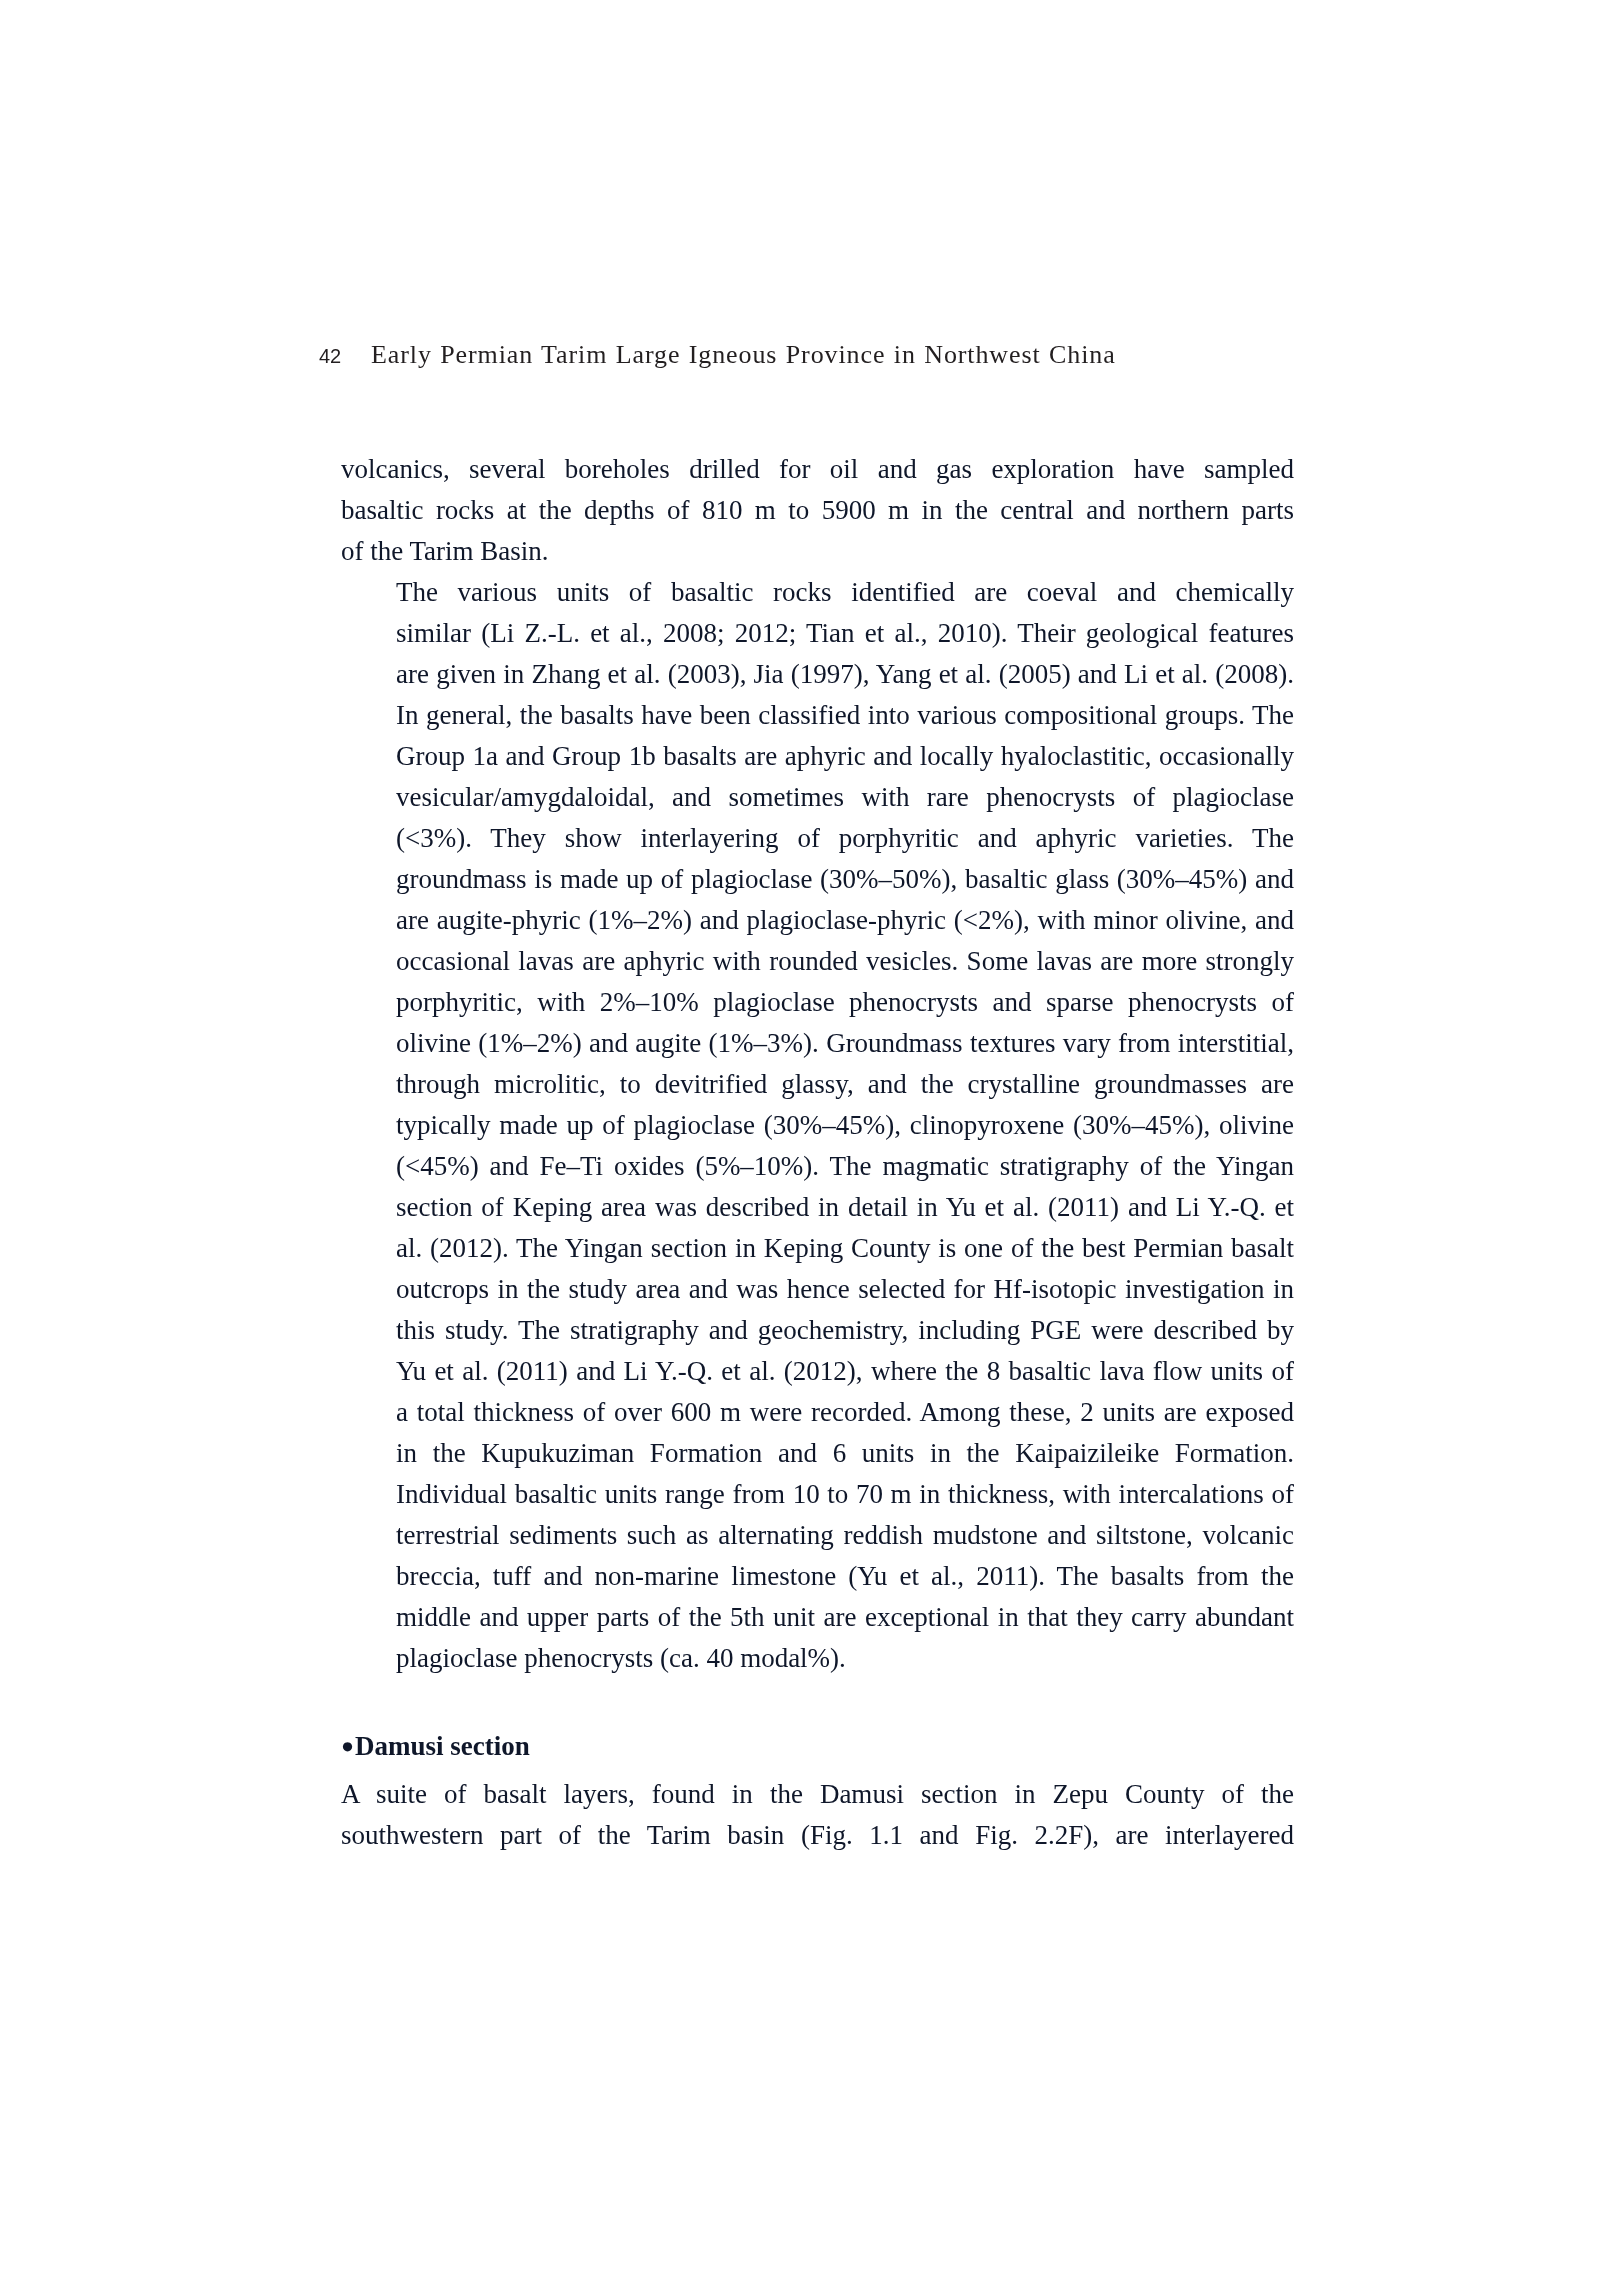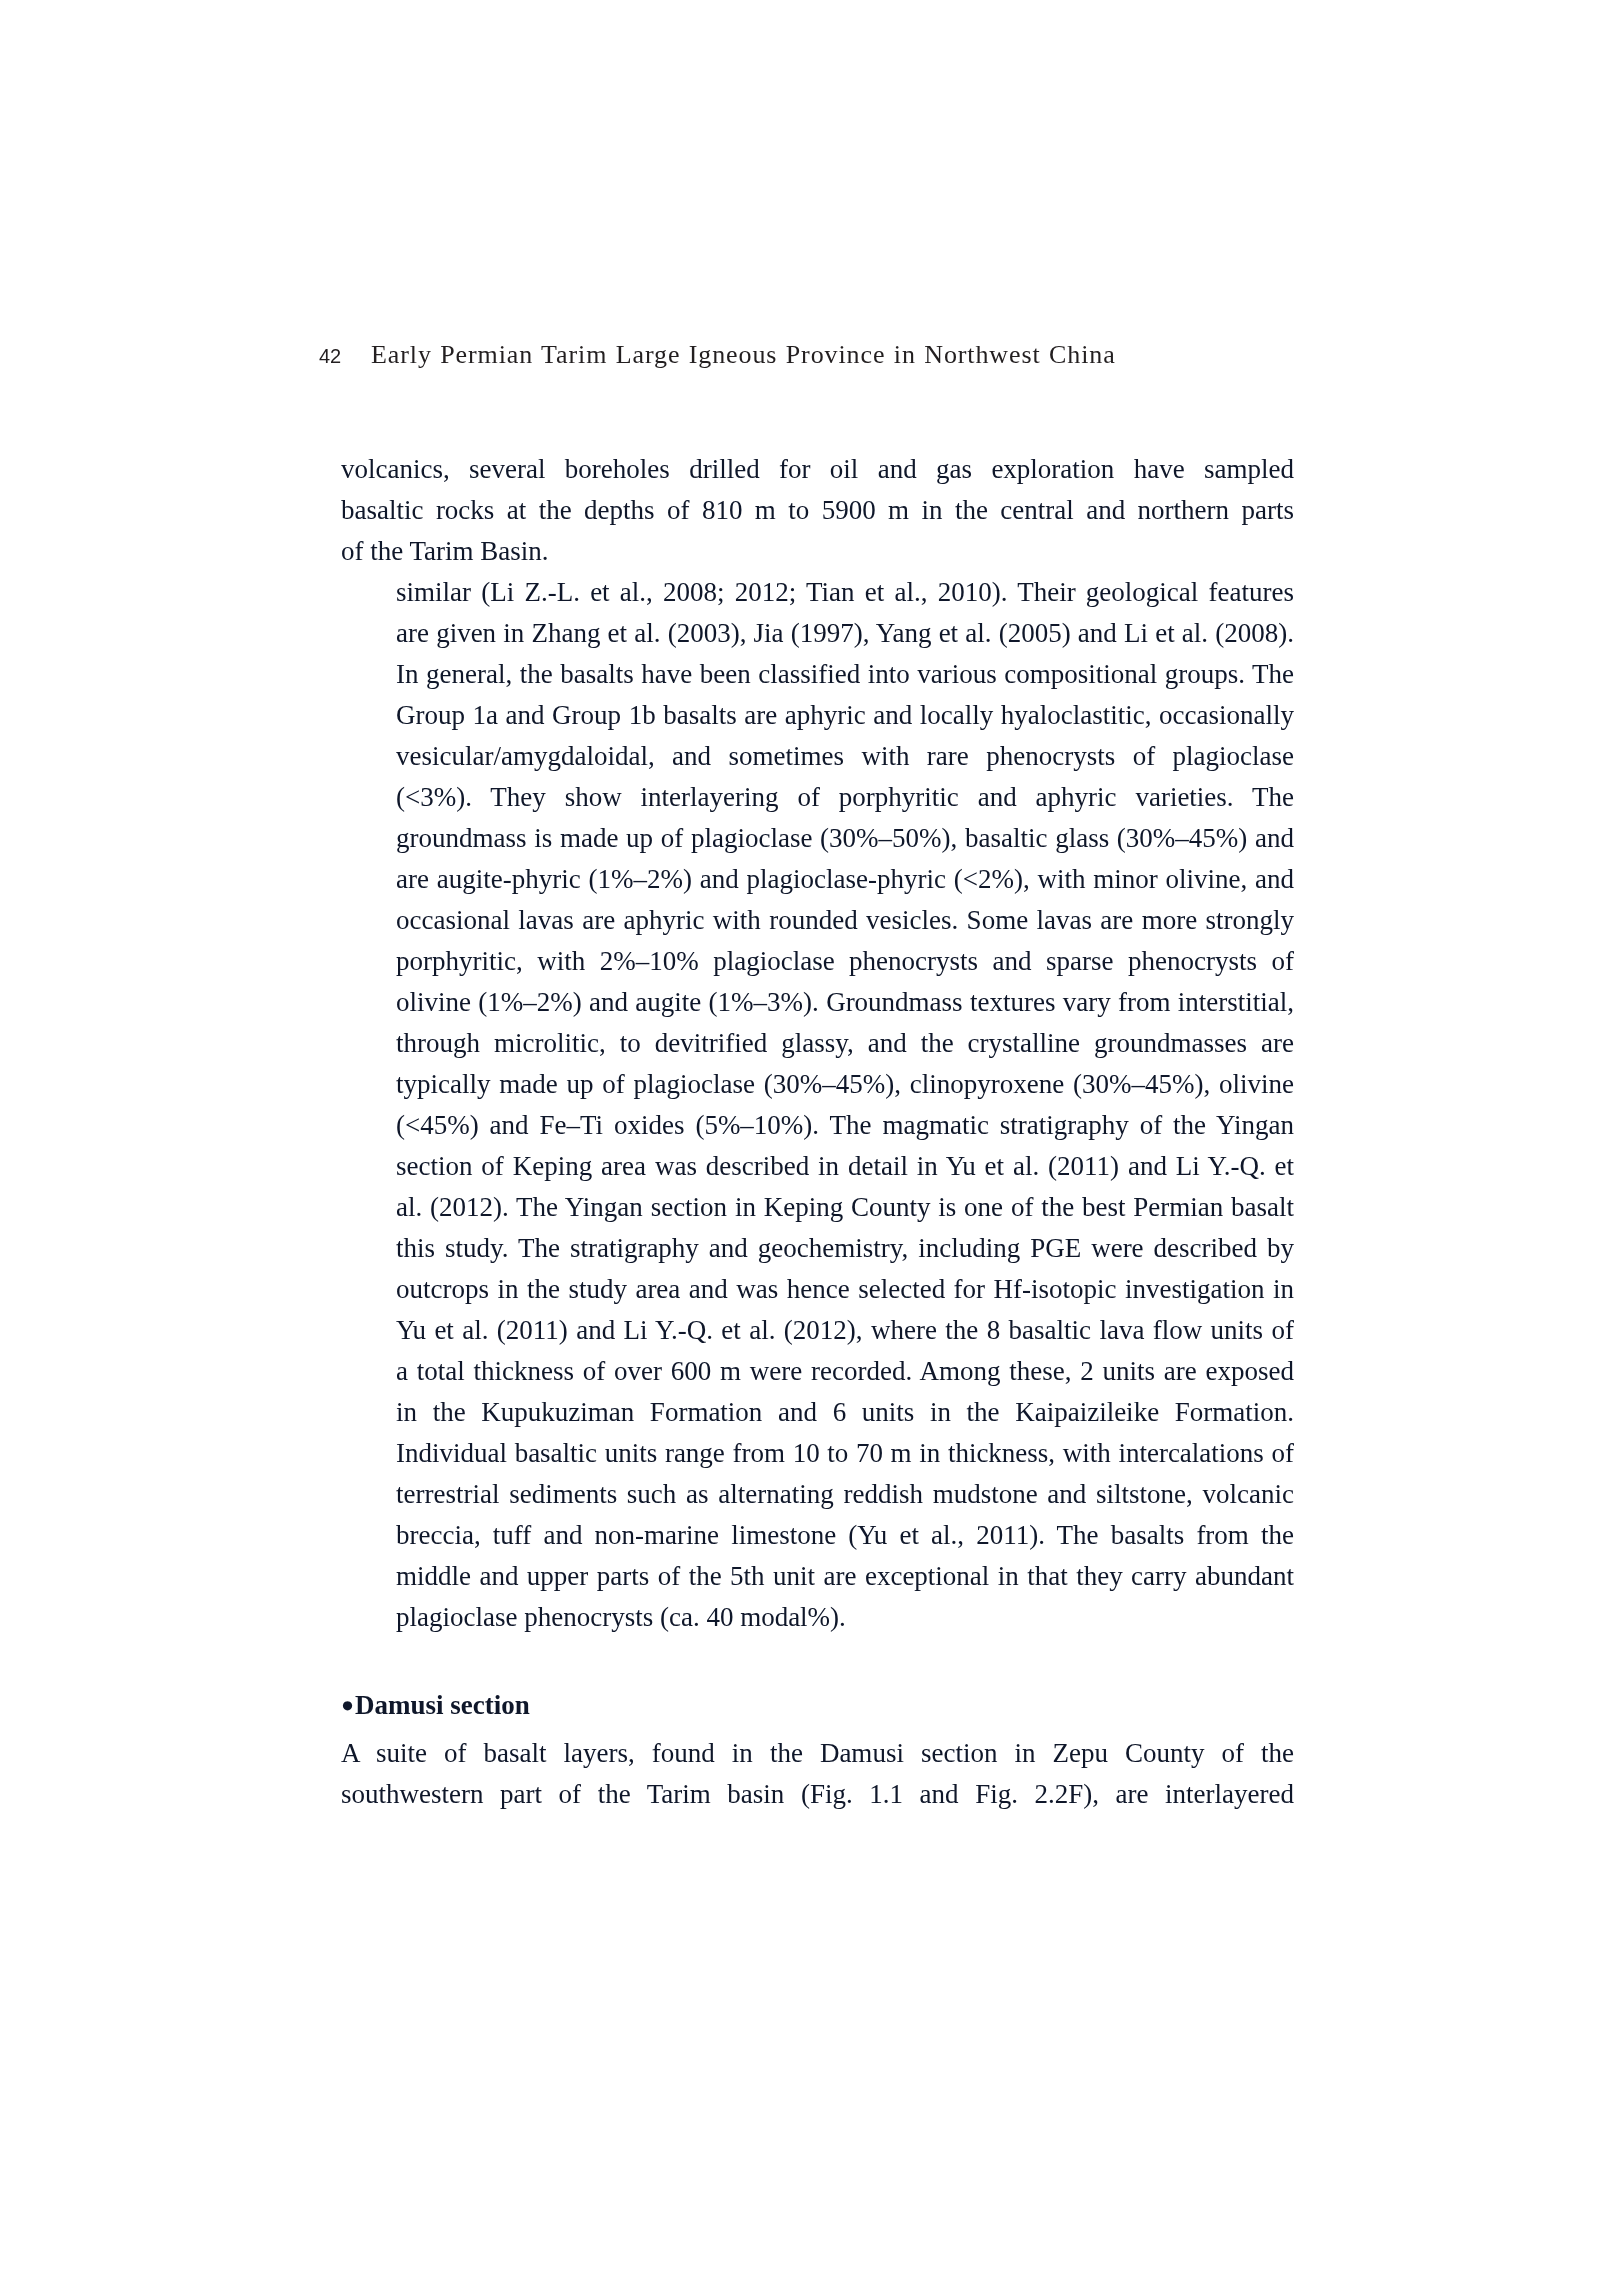--- a/index.html
+++ b/index.html
@@ -86,38 +86,39 @@
 </div>
 
 <div class="body-text">
   <div id="paragraphs">
       <div class="para">
         <span class="line">volcanics, several boreholes drilled for oil and gas exploration have sampled</span>
         <span class="line">basaltic rocks at the depths of 810 m to 5900 m in the central and northern parts</span>
         <span class="line last">of the Tarim Basin.</span>
       </div>
       <div class="para indent">
+        <span class="line" style="text-indent: 55px;">The various units of basaltic rocks identified are coeval and chemically</span>
         <span class="line">similar (Li Z.-L. et al., 2008; 2012; Tian et al., 2010). Their geological features</span>
         <span class="line">are given in Zhang et al. (2003), Jia (1997), Yang et al. (2005) and Li et al. (2008).</span>
         <span class="line">In general, the basalts have been classified into various compositional groups. The</span>
         <span class="line">Group 1a and Group 1b basalts are aphyric and locally hyaloclastitic, occasionally</span>
         <span class="line">vesicular/amygdaloidal, and sometimes with rare phenocrysts of plagioclase</span>
         <span class="line">(&lt;3%). They show interlayering of porphyritic and aphyric varieties. The</span>
         <span class="line">groundmass is made up of plagioclase (30%–50%), basaltic glass (30%–45%) and</span>
         <span class="line">are augite-phyric (1%–2%) and plagioclase-phyric (&lt;2%), with minor olivine, and</span>
         <span class="line">occasional lavas are aphyric with rounded vesicles. Some lavas are more strongly</span>
         <span class="line">porphyritic, with 2%–10% plagioclase phenocrysts and sparse phenocrysts of</span>
         <span class="line">olivine (1%–2%) and augite (1%–3%). Groundmass textures vary from interstitial,</span>
         <span class="line">through microlitic, to devitrified glassy, and the crystalline groundmasses are</span>
         <span class="line">typically made up of plagioclase (30%–45%), clinopyroxene (30%–45%), olivine</span>
         <span class="line">(&lt;45%) and Fe–Ti oxides (5%–10%). The magmatic stratigraphy of the Yingan</span>
         <span class="line">section of Keping area was described in detail in Yu et al. (2011) and Li Y.-Q. et</span>
         <span class="line">al. (2012). The Yingan section in Keping County is one of the best Permian basalt</span>
+        <span class="line">outcrops in the study area and was hence selected for Hf-isotopic investigation in</span>
         <span class="line">this study. The stratigraphy and geochemistry, including PGE were described by</span>
-        <span class="line">outcrops in the study area and was hence selected for Hf-isotopic investigation in</span>
         <span class="line">Yu et al. (2011) and Li Y.-Q. et al. (2012), where the 8 basaltic lava flow units of</span>
         <span class="line">a total thickness of over 600 m were recorded. Among these, 2 units are exposed</span>
         <span class="line">in the Kupukuziman Formation and 6 units in the Kaipaizileike Formation.</span>
         <span class="line">Individual basaltic units range from 10 to 70 m in thickness, with intercalations of</span>
         <span class="line">terrestrial sediments such as alternating reddish mudstone and siltstone, volcanic</span>
         <span class="line">breccia, tuff and non-marine limestone (Yu et al., 2011). The basalts from the</span>
         <span class="line">middle and upper parts of the 5th unit are exceptional in that they carry abundant</span>
         <span class="line last">plagioclase phenocrysts (ca. 40 modal%).</span>
       </div>
     </div>

